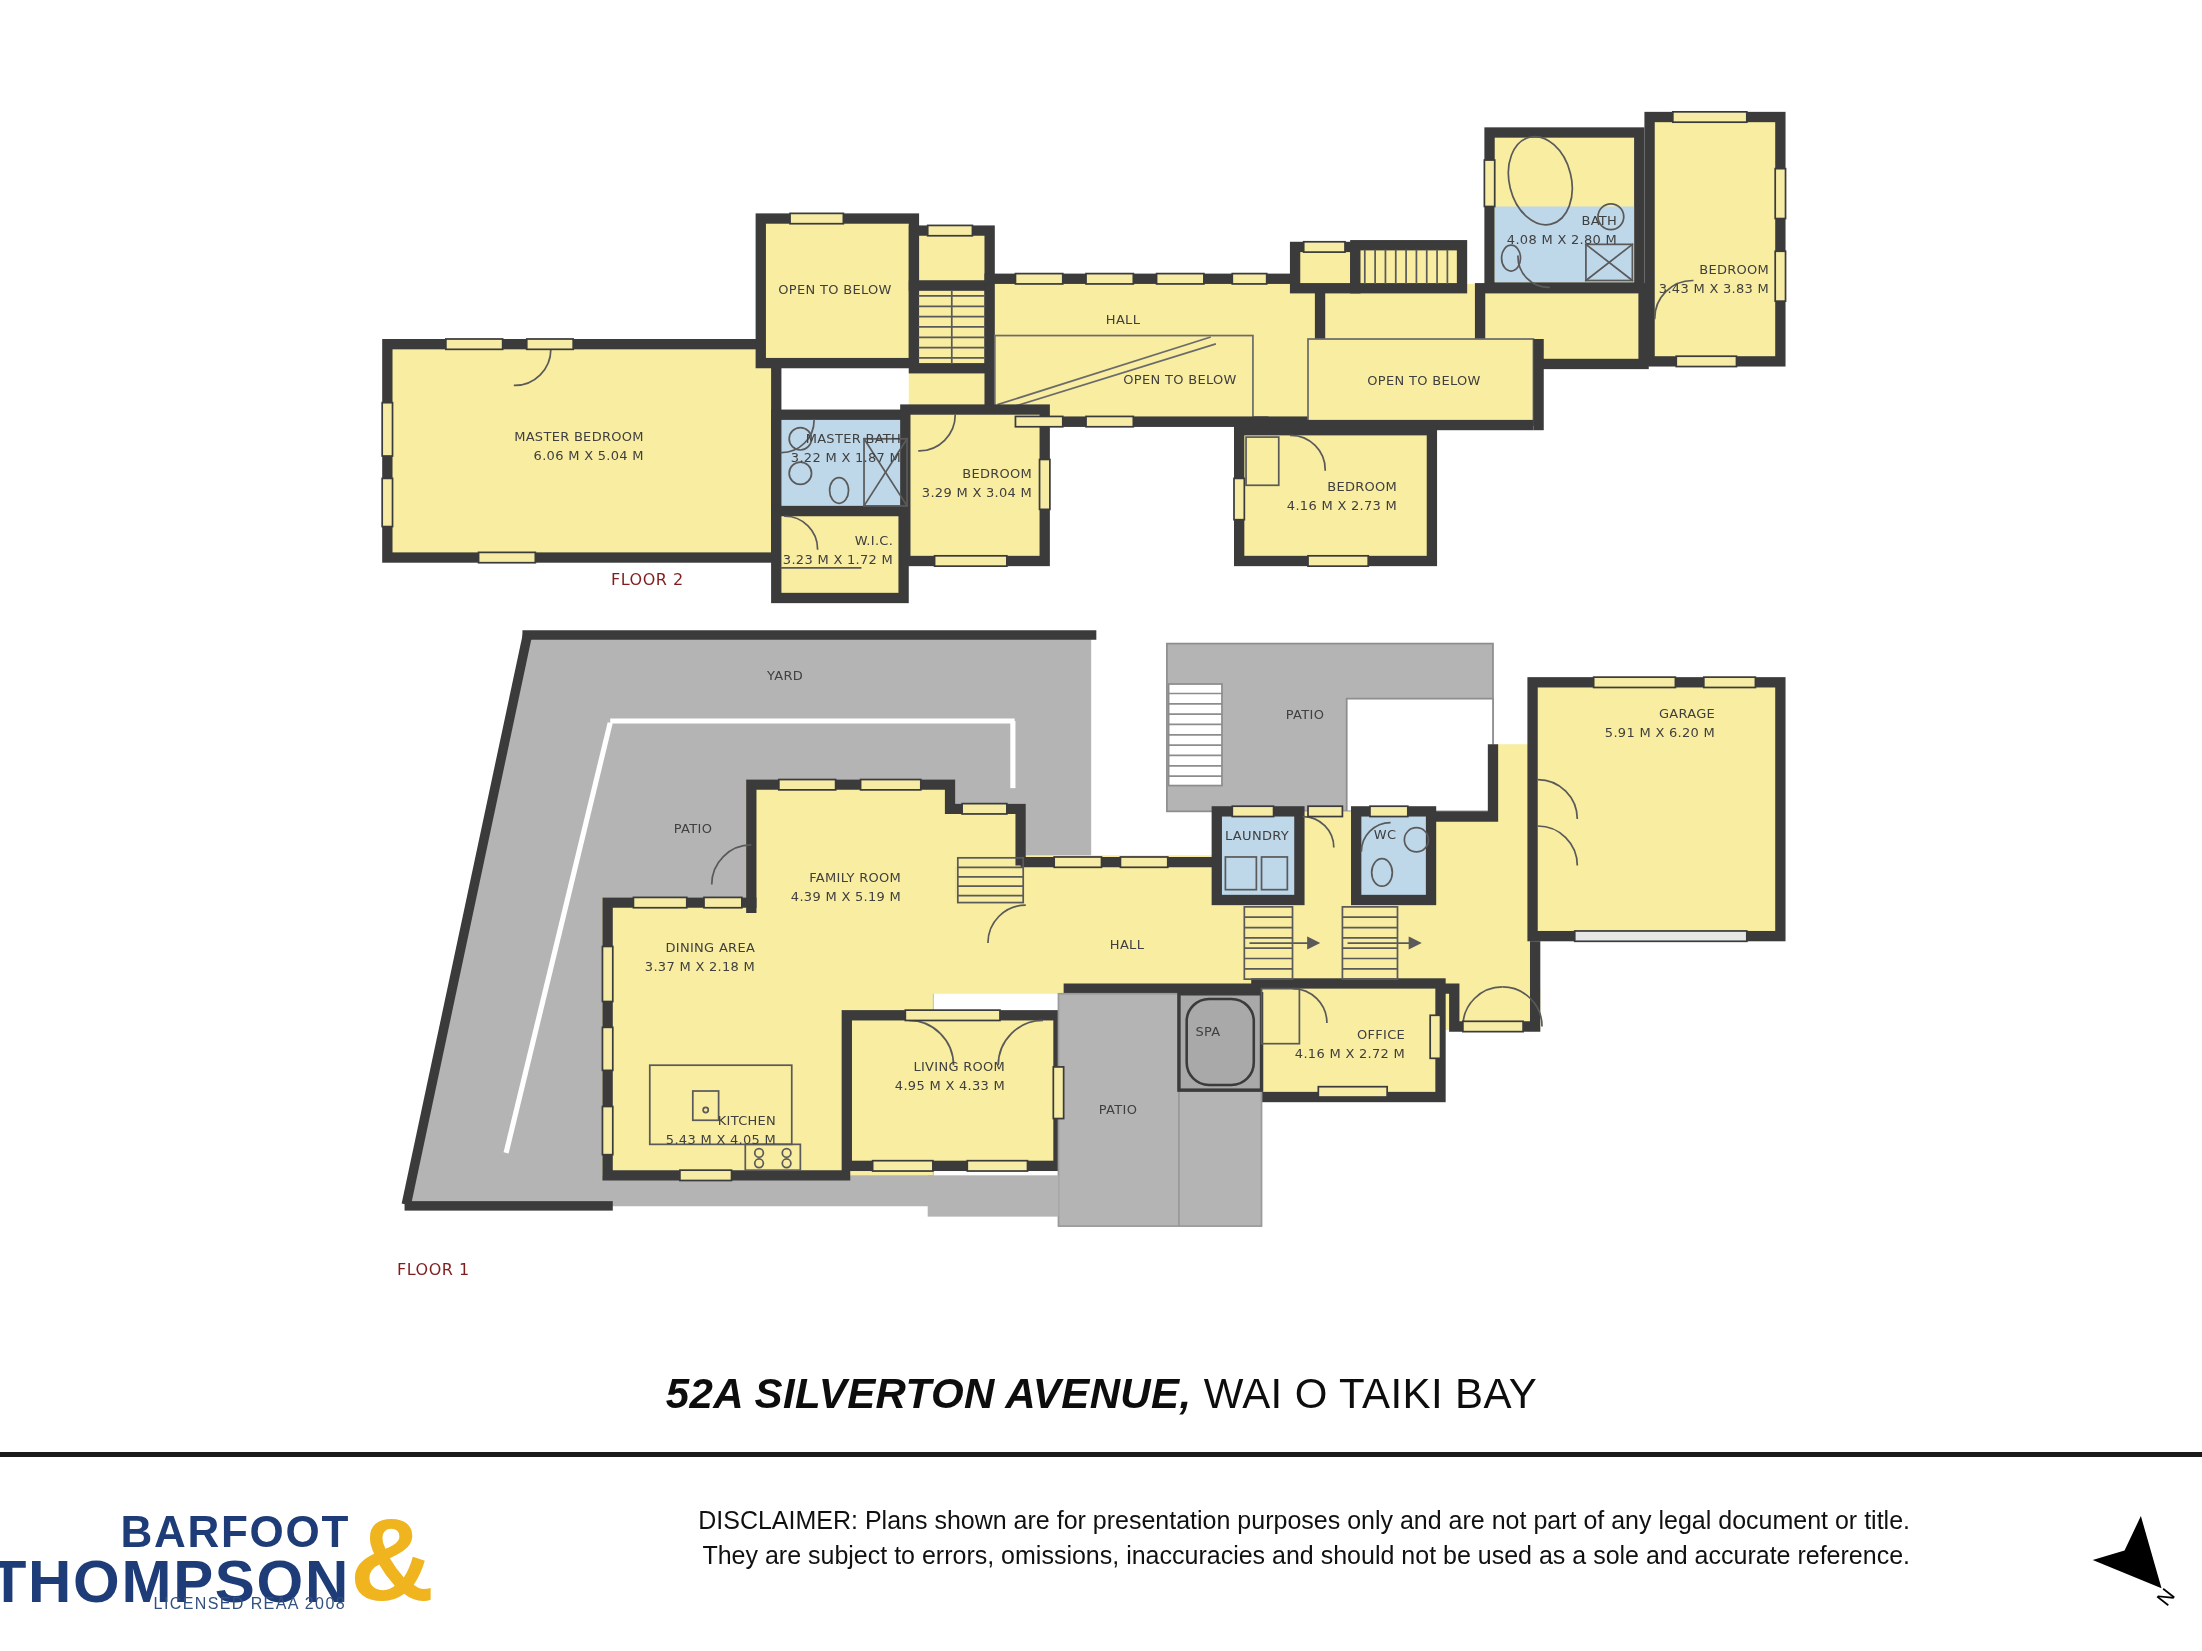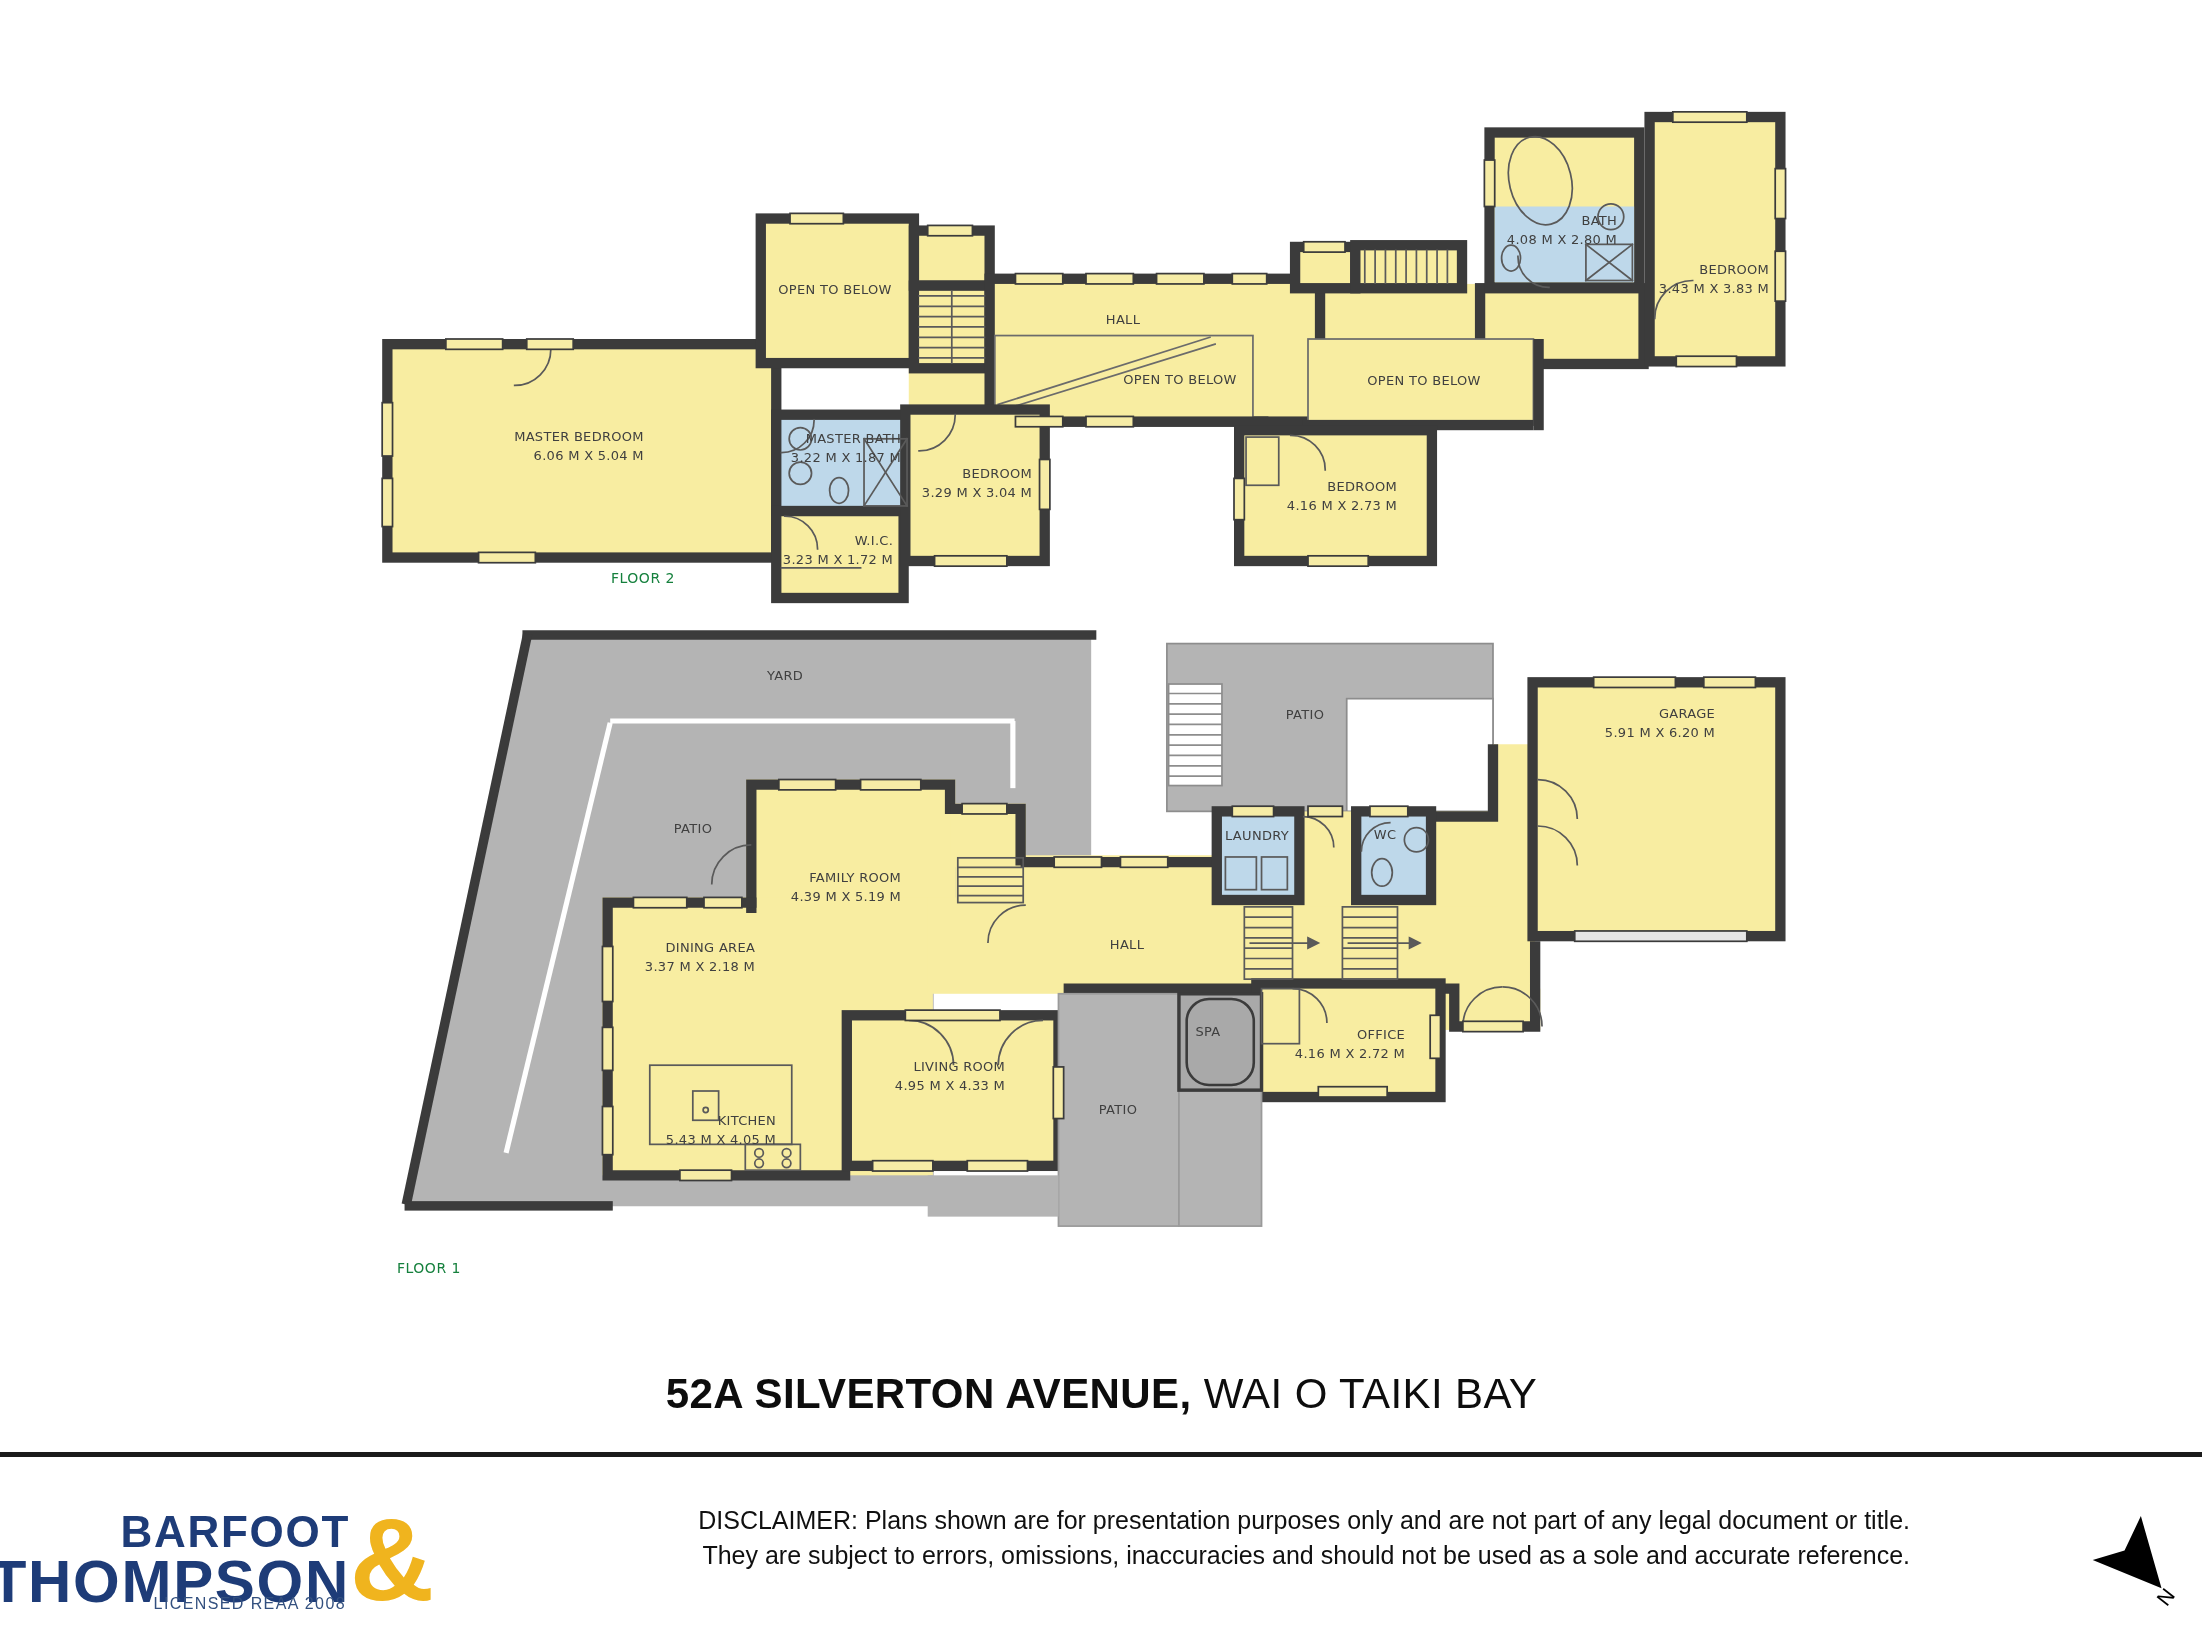--- a/index.html
+++ b/index.html
@@ -1,24 +1,24 @@
 <!DOCTYPE html>
 <html style="font-size:13.8px"><head>
 <meta charset="utf-8">
 <style>
   html,body{margin:0;padding:0;background:#ffffff;}
   body{width:2203px;height:1652px;font-family:"DejaVu Sans",sans-serif;}
   .page{position:relative;width:2203px;height:1652px;overflow:hidden;background:#fff;}
   svg.plan{position:absolute;left:0;top:0;}
   .rlabel{position:absolute;transform:translate(-50%,-50%);text-align:right;
           font-size:13px;color:#404040;line-height:1.45;letter-spacing:0.3px;white-space:nowrap;}
-  .flabel{position:absolute;font-size:14px;color:#15803d;letter-spacing:0.5px;}
+  .flabel{position:absolute;font-size:16px;color:#7f1d1d;letter-spacing:0.5px;}
   .title{position:absolute;left:0;top:1370px;width:2203px;text-align:center;
          font-family:"Liberation Sans",sans-serif;font-size:42px;color:#0d0d0d;letter-spacing:0.4px;}
-  .title .b{font-weight:bold;}
+  .title .b{font-weight:bold;font-style:italic;}
   .sep{position:absolute;left:0;top:1452px;width:2203px;height:5.2px;background:#1b1b1b;}
   .disclaimer{position:absolute;left:456px;top:1503px;width:1454px;text-align:right;
           font-family:"Liberation Sans",sans-serif;font-size:25px;line-height:35px;color:#101010;}
   .logo{position:absolute;left:93px;top:1507px;width:336px;height:120px;
         font-family:"Liberation Sans",sans-serif;font-weight:bold;color:#1e3c78;}
   .logo .l1{position:absolute;right:79px;top:0;font-size:44px;letter-spacing:1.7px;}
   .logo .l2{position:absolute;right:79px;top:40px;font-size:60px;letter-spacing:1.7px;}
   .logo .amp{position:absolute;right:-5.2px;top:-15.5px;font-size:117px;color:#f0b41e;}
   .logo .lic{position:absolute;right:83px;top:88px;font-size:16px;letter-spacing:1.4px;
              color:#33507f;font-weight:normal;}

